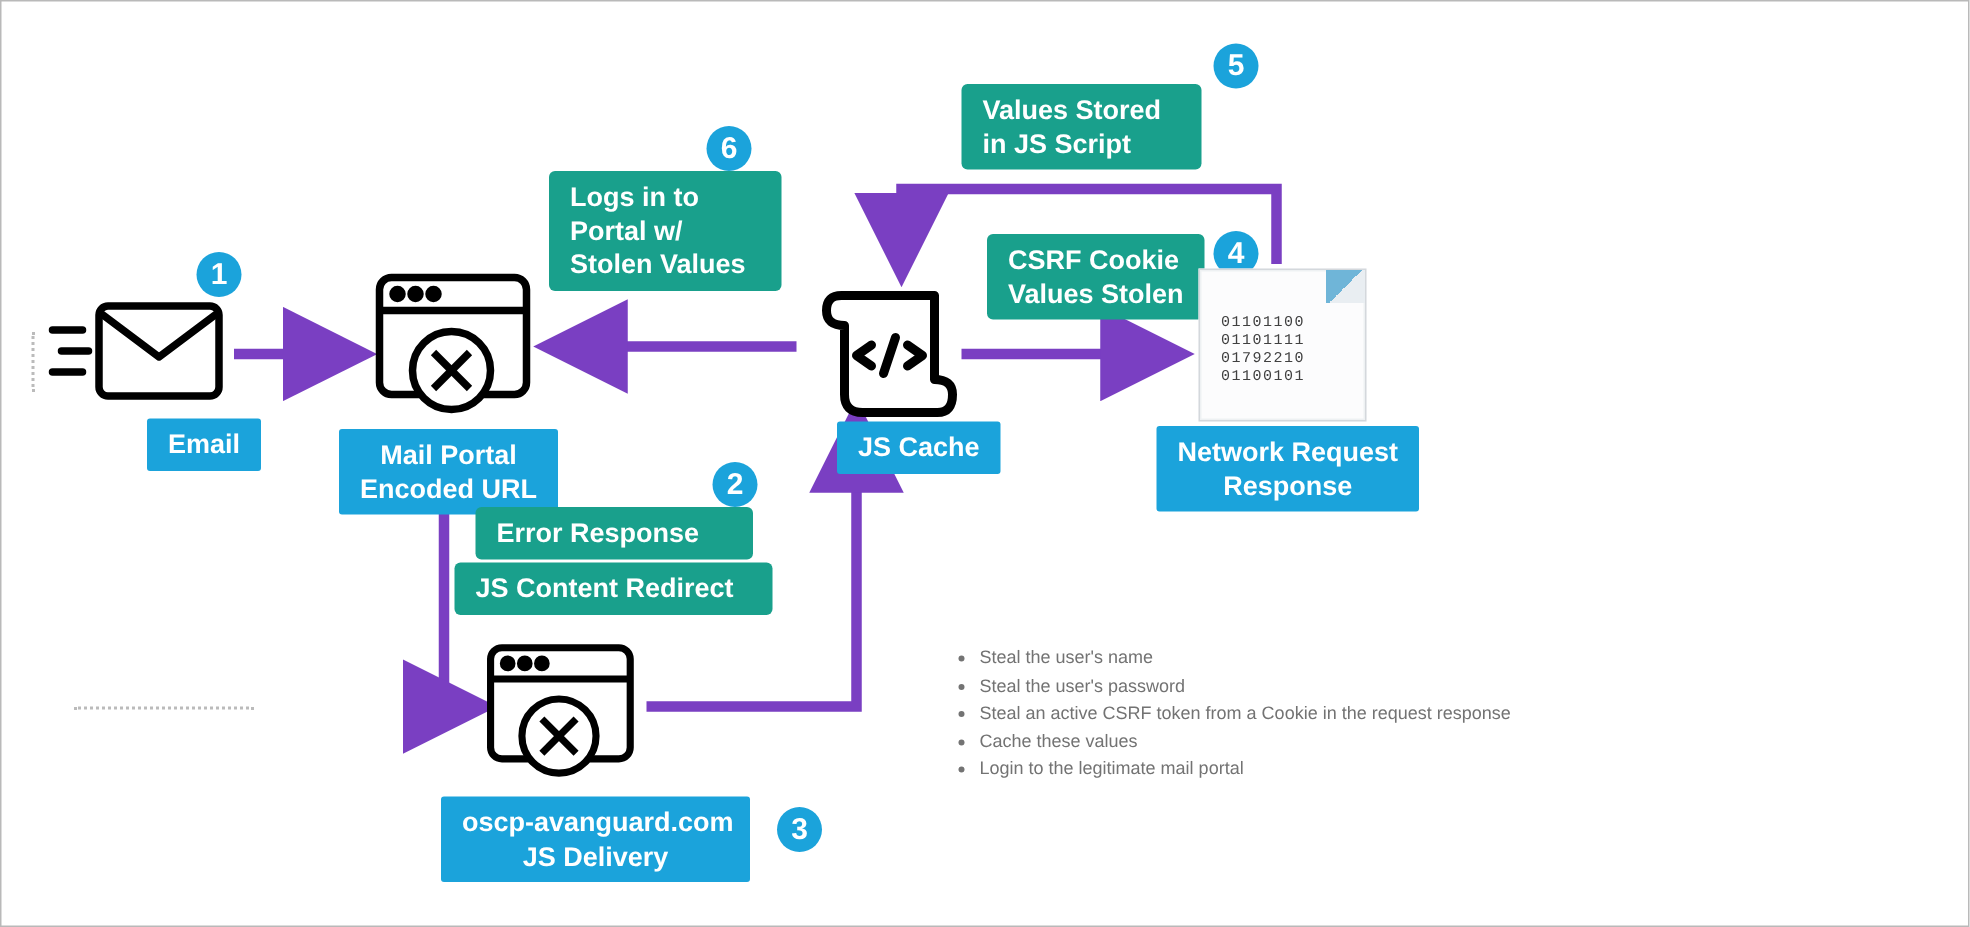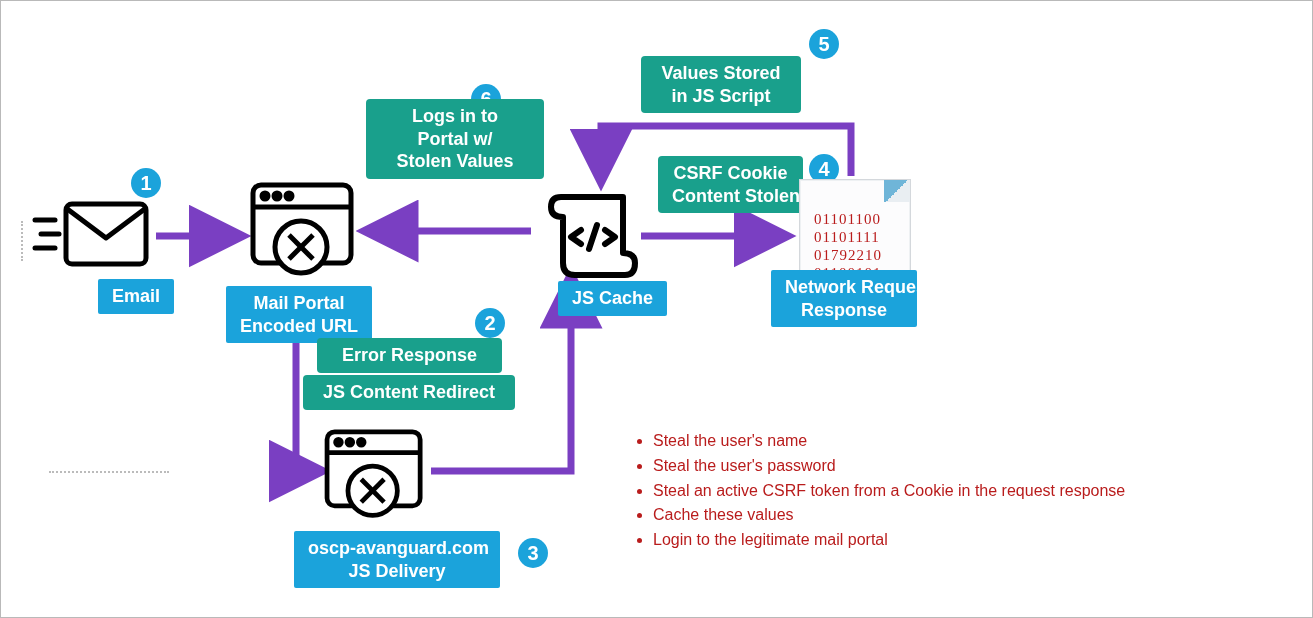--- a/index.html
+++ b/index.html
@@ -1,25 +1,25 @@
 <!DOCTYPE html>
 <html><head>
 <meta charset="utf-8">
 <style>
   html,body{margin:0;padding:0}
   body{font-family:"Segoe UI",Arial,sans-serif;background:#fff;color:#222}
   .canvas{position:relative;width:1313px;height:618px;border:1px solid #b9b9b9;box-sizing:border-box;overflow:hidden}
   .node{position:absolute;box-sizing:border-box}
   .blue-label{background:#1ba3db;color:#fff;font-weight:700;font-size:18px;text-align:center;border-radius:2px;padding:6px 14px;line-height:1.25}
-  .green-label{background:#19a08c;color:#fff;font-weight:700;font-size:18px;text-align:center;border-radius:4px;padding:6px 14px;line-height:1.25}
+  .green-label{background:#19a08c;color:#fff;font-weight:700;font-size:18px;text-align:left;border-radius:4px;padding:6px 14px;line-height:1.25}
   .badge{position:absolute;width:30px;height:30px;border-radius:50%;background:#1ba3db;color:#fff;font-weight:700;font-size:20px;line-height:30px;text-align:center;font-family:Arial,sans-serif}
-  .list{position:absolute;font-size:16px;color:#b91c1c;line-height:1.55}
+  .list{position:absolute;font-size:12px;color:#737373;line-height:1.55}
   .list ul{margin:0;padding-left:24px}
   svg.icon{overflow:visible}
-  .binary{font-family:Liberation Serif, serif;font-size:15px;letter-spacing:1px;color:#b91c1c}
+  .binary{font-family:Liberation Mono, monospace;font-size:10px;letter-spacing:1px;color:#404040}
 </style>
 </head>
 <body>
 
 <div class="canvas">
 
   <svg width="1313" height="618" style="position:absolute;left:0;top:0">
     <defs>
       <marker id="ah" viewBox="0 0 12 12" refX="10" refY="6" markerWidth="9" markerHeight="9" orient="auto">
         <path d="M0,0 L12,6 L0,12 Z" fill="#7a3fc2"></path>
@@ -101,42 +101,42 @@
         <path d="M38 45 L28 52 L38 59" fill="none"></path>
         <path d="M62 45 L72 52 L62 59" fill="none"></path>
         <line x1="54" y1="40" x2="46" y2="64"></line>
       </g>
     </svg>
   </div>
   <div class="node blue-label" style="left:557px;top:280px">JS Cache</div>
 
   <div class="badge" style="left:808px;top:153px">4</div>
   <div class="node green-label" style="left:657px;top:155px;white-space:pre;width:145px">CSRF Cookie
-Content Stolen</div>
+Values Stolen</div>
 
   <div class="node" style="left:798px;top:178px">
     <div style="width:110px;height:100px;border:1px solid #d4d8dc;background:#fcfcfd;position:relative;box-shadow:0 0 0 1px #eef1f3 inset">
       <div style="position:absolute;right:0;top:0;width:26px;height:22px;background:linear-gradient(135deg,#6fb5d8 0 50%,#e9eef2 50%)"></div>
       <div class="binary" style="position:absolute;left:14px;top:30px;line-height:1.2">
         <div>01101100</div>
         <div>01101111</div>
         <div>01792210</div>
         <div>01100101</div>
       </div>
     </div>
   </div>
-  <div class="node blue-label" style="left:770px;top:269px;white-space:pre;width:146px">Network Request
+  <div class="node blue-label" style="left:770px;top:283px;white-space:pre;width:175px">Network Request
 Response</div>
 
   <div class="badge" style="left:808px;top:28px" num="">5</div>
   <div class="node green-label" style="left:640px;top:55px;white-space:pre;width:160px">Values Stored
 in JS Script</div>
 
   <div class="badge" style="left:470px;top:83px">6</div>
-  <div class="node green-label" style="left:365px;top:98px;white-space:pre;width:178px">Logs in to
+  <div class="node green-label" style="left:365px;top:113px;white-space:pre;width:155px">Logs in to
 Portal w/
 Stolen Values</div>
 
   <div class="list" style="left:628px;top:428px;width:670px">
     <ul>
       <li>Steal the user's name</li>
       <li>Steal the user's password</li>
       <li>Steal an active CSRF token from a Cookie in the request response</li>
       <li>Cache these values</li>
       <li>Login to the legitimate mail portal</li>

